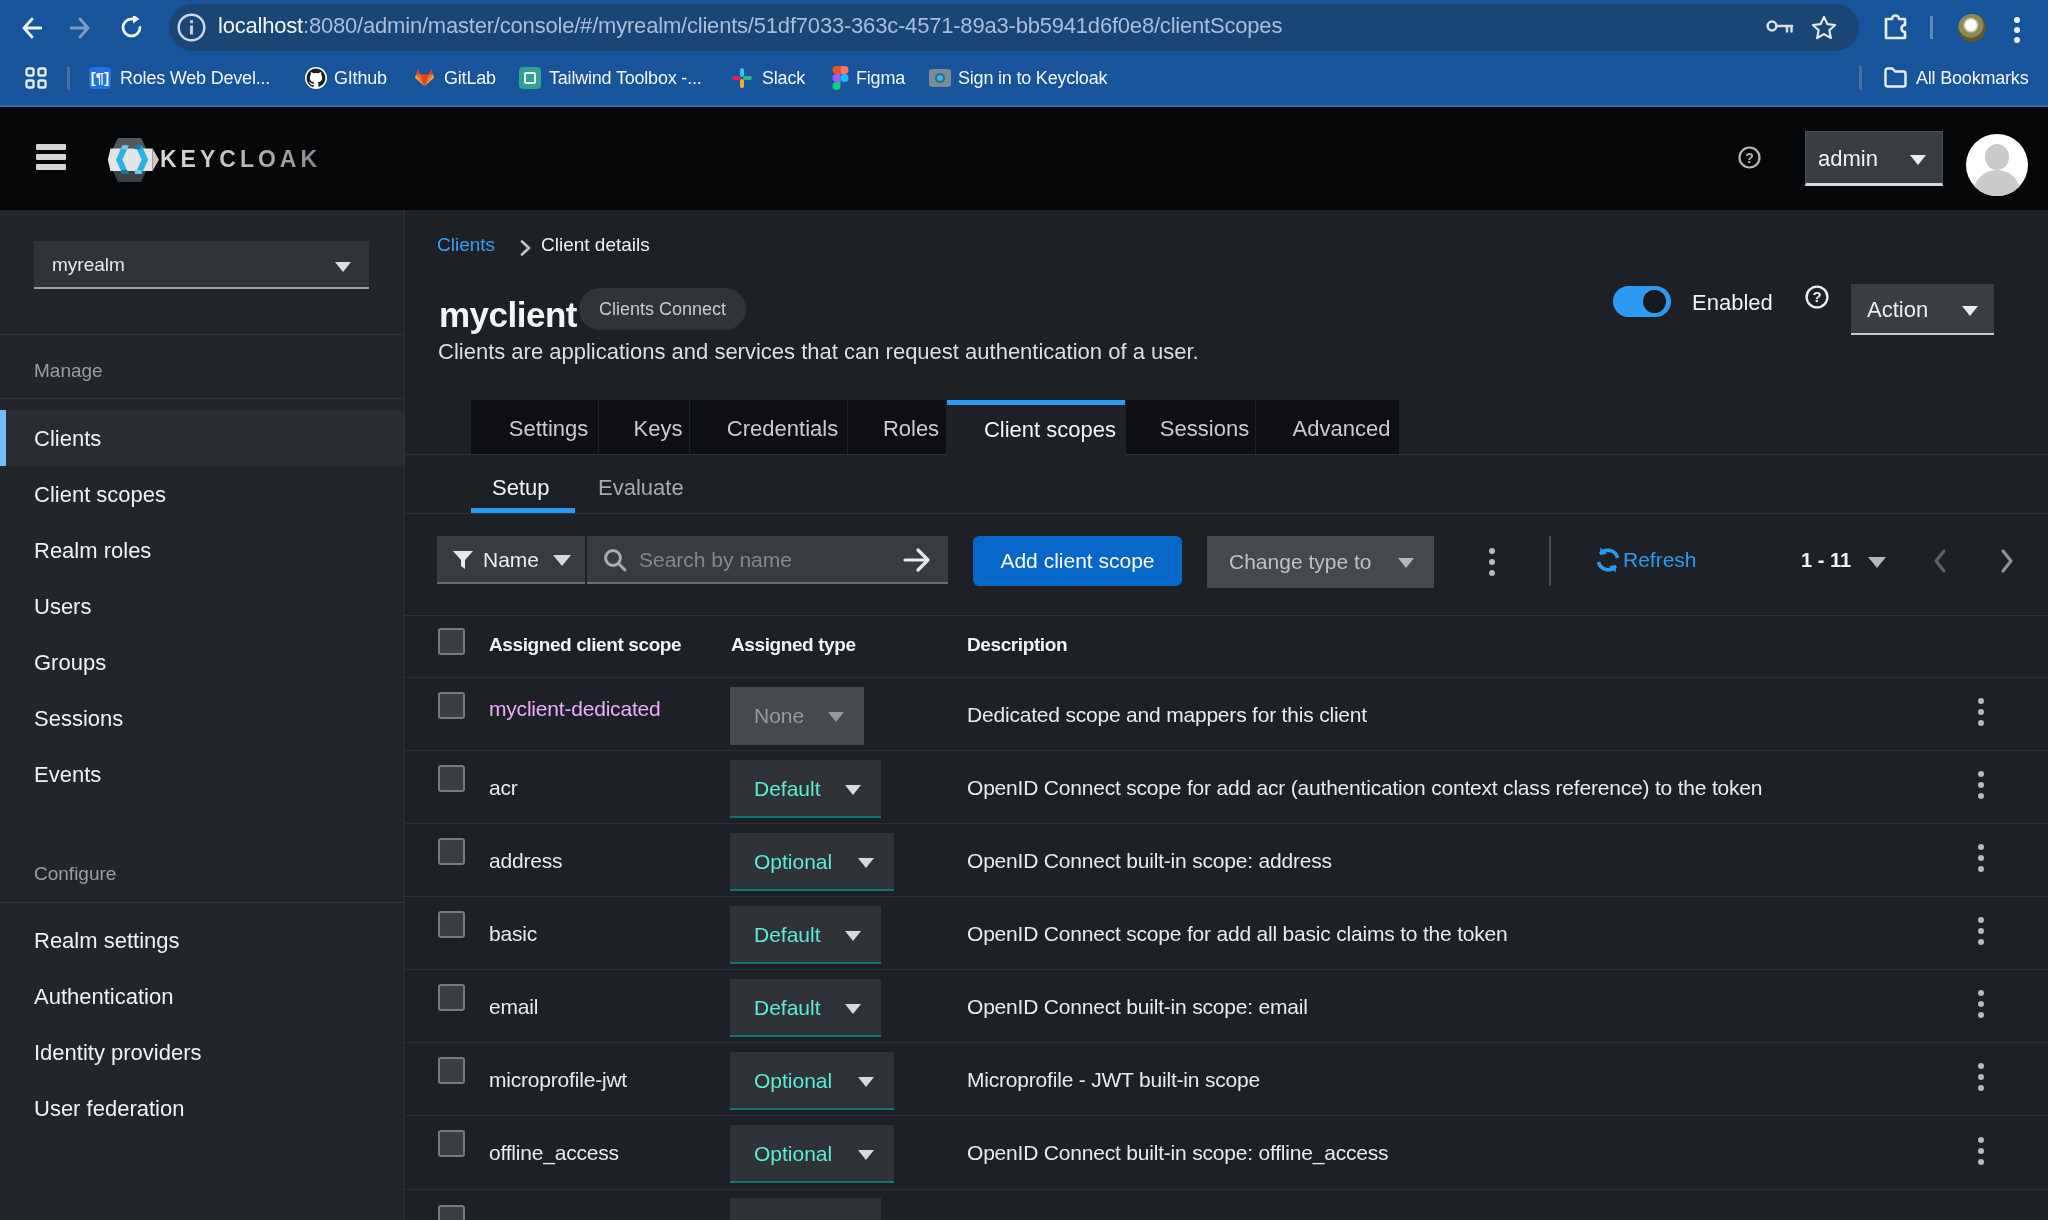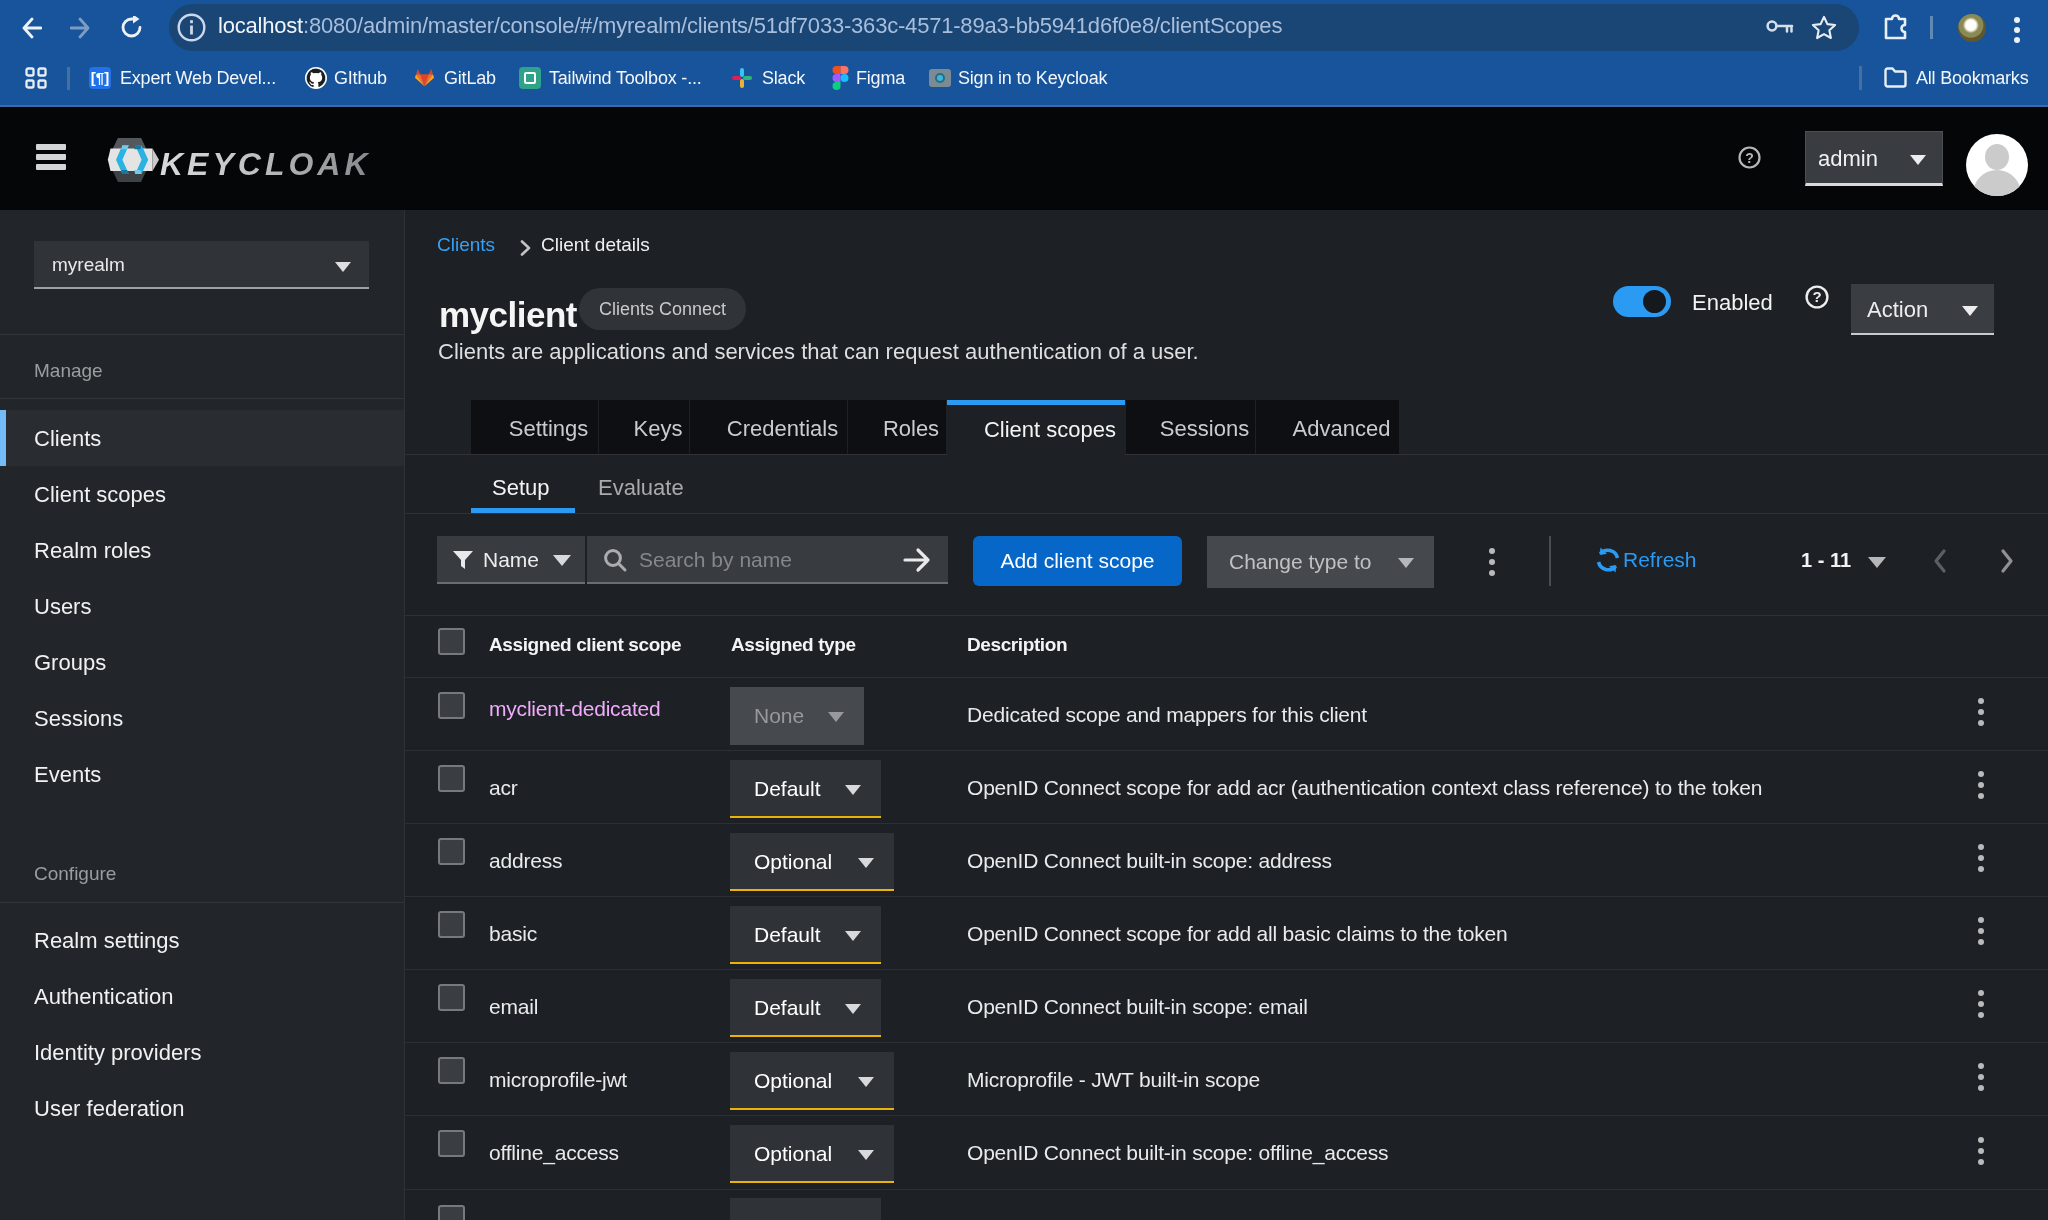--- a/index.html
+++ b/index.html
@@ -12,21 +12,21 @@
 #chrome { position:absolute; top:0; left:0; width:2048px; height:107px; background:#17549b; }
 #strip { position:absolute; top:105px; left:0; width:2048px; height:2px; background:#3f69a3; }
 #urlpill { position:absolute; left:169px; top:4px; width:1690px; height:47px; background:#1a4676; border-radius:24px; }
 .urltext { position:absolute; left:218px; top:13px; font-size:22px; letter-spacing:-0.2px; color:#a9bedb; white-space:nowrap; }
 .urltext b { color:#f1f5fa; font-weight:normal;text-align:center; }
 .bmtext { position:absolute; top:67px; font-size:18px; line-height:22px; letter-spacing:-0.2px; color:#f3f6fa; white-space:nowrap; }
 
 
 #masthead { position:absolute; top:107px; left:0; width:2048px; height:103px; background:#050607; }
 .hbar { position:absolute; left:36px; width:30px; height:6px; background:#d4d5d6; border-radius:1px; }
-#kctext { position:absolute; left:160px; top:39px; font-size:32px; font-weight:bold; letter-spacing:4px; background:linear-gradient(90deg,#d9d9d9 0%,#c4c4c4 40%,#85888b 100%); -webkit-background-clip:text; background-clip:text; color:transparent;font-style:italic; }
+#kctext { position:absolute; left:160px; top:39px; font-size:23px; font-weight:bold; letter-spacing:4px; background:linear-gradient(90deg,#d9d9d9 0%,#c4c4c4 40%,#85888b 100%); -webkit-background-clip:text; background-clip:text; color:transparent; }
 #adminbox { position:absolute; left:1805px; top:24px; width:138px; height:55px; background:#393c41; border:1px solid #4c4f54; border-bottom:3px solid #d9dadc; }
 #adminbox span { position:absolute; left:12px; top:14px; font-size:22px; color:#f0f1f2; }
 #avatar { position:absolute; left:1966px; top:27px; width:62px; height:62px; border-radius:50%; background:#fff; overflow:hidden; }
 
 
 #sidebar { position:absolute; top:210px; left:0; width:405px; height:1010px; background:#222529; border-right:1px solid #2e3135; }
 #realmsel { position:absolute; left:34px; top:31px; width:335px; height:48px; background:#303439; border-bottom:2px solid #9ea1a4; }
 #realmsel span { position:absolute; left:18px; top:13px; font-size:19px; color:#e8e9ea; }
 .navsec { position:absolute; left:34px; font-size:19px; color:#9b9ea1; }
 .sideline { position:absolute; left:0; width:404px; height:1px; background:#32353a; }
@@ -62,21 +62,21 @@
 
 .tbox { position:absolute; top:326px; height:48px; background:#383c41; border-bottom:2px solid #6a6e73; }
 #addbtn { position:absolute; left:568px; top:326px; width:209px; height:50px; background:#0667c8; border-radius:6px; color:#fff; font-size:21px; text-align:center; line-height:50px; }
 #toolline { position:absolute; top:405px; left:0; width:1643px; height:1px; background:#2e3136; }
 
 
 .rowline { position:absolute; left:0; width:1643px; height:1px; background:#2c2f34; }
 .cbx { position:absolute; left:33px; width:27px; height:27px; background:#3a3d41; border:2px solid #77797c; border-radius:3px; }
 .cell { position:absolute; font-size:21px; letter-spacing:-0.2px; color:#e8eaeb; white-space:nowrap; }
 .hcell { font-weight:bold; font-size:19px; letter-spacing:-0.4px; color:#f3f4f5; }
-.rsel { position:absolute; left:325px; height:58px; background:#2f3338; border-bottom:2px solid #eab308; font-size:21px; color:#ffffff; }
+.rsel { position:absolute; left:325px; height:58px; background:#2f3338; border-bottom:2px solid #0f766e; font-size:21px; color:#5eead4; }
 .rsel span { position:absolute; left:24px; top:17px; }
 .rselnone { background:#46494e; border-bottom:none; color:#97999c; }
 .caret { position:absolute; width:0; height:0; border-left:11px solid transparent; border-right:11px solid transparent; border-top:13px solid #d8d9da; }
 .kebab { position:absolute; left:1573px; width:8px; }
 .kebab i { display:block; width:6px; height:6px; border-radius:50%; background:#b8babc; margin:0 0 5px 0; }
 </style>
 </head>
 <body>
 <div id="page">
   <div id="chrome">
@@ -127,21 +127,21 @@
     <svg class="abs" style="left:25px;top:67px" width="22" height="22" viewBox="0 0 22 22">
         <g fill="none" stroke="#e9eef4" stroke-width="2.3">
           <rect x="1.5" y="1.5" width="7" height="7" rx="1.5"></rect>
           <rect x="13.5" y="1.5" width="7" height="7" rx="1.5"></rect>
           <rect x="1.5" y="13.5" width="7" height="7" rx="1.5"></rect>
           <rect x="13.5" y="13.5" width="7" height="7" rx="1.5"></rect>
         </g>
       </svg>
     <div class="abs" style="left:67px;top:67px;width:3px;height:23px;background:#47709f"></div>
     <div class="abs" style="left:89px;top:67px;width:22px;height:22px;border-radius:4px;background:#2171e8;color:#fff;font-size:15px;text-align:center;line-height:22px;font-weight:bold">[¶]</div>
-    <div class="bmtext" style="left:120px">Expert Web Devel...</div>
+    <div class="bmtext" style="left:120px">Roles Web Devel...</div>
     <div class="abs" style="left:305px;top:67px;width:22px;height:22px;border-radius:50%;background:#fff"><svg width="22" height="22" viewBox="0 0 16 16">
           <path fill="#1b1f23" d="M8 1a7 7 0 0 0-2.2 13.6c.35.07.48-.15.48-.34v-1.2c-1.95.42-2.36-.94-2.36-.94-.32-.8-.78-1.02-.78-1.02-.63-.44.05-.43.05-.43.7.05 1.08.72 1.08.72.63 1.07 1.64.76 2.04.58.06-.45.24-.76.44-.93-1.56-.18-3.2-.78-3.2-3.46 0-.77.27-1.4.72-1.88-.07-.18-.31-.9.07-1.86 0 0 .59-.19 1.92.72a6.7 6.7 0 0 1 3.5 0c1.33-.91 1.92-.72 1.92-.72.38.97.14 1.68.07 1.86.45.49.72 1.11.72 1.88 0 2.69-1.64 3.28-3.2 3.45.25.22.47.64.47 1.29v1.92c0 .19.13.41.48.34A7 7 0 0 0 8 1z"></path>
         </svg></div>
     <div class="bmtext" style="left:334px">GIthub</div>
     <svg class="abs" style="left:413px;top:66px" width="23" height="23" viewBox="0 0 24 24">
         <path fill="#e24329" d="M12 21 L7.6 8.5 h8.8 z"></path>
         <path fill="#fc6d26" d="M12 21 L7.6 8.5 H3.2 z M12 21 L16.4 8.5 h4.4 z"></path>
         <path fill="#fca326" d="M3.2 8.5 L2 12.2 12 21 z M20.8 8.5 L22 12.2 12 21 z"></path>
         <path fill="#e24329" d="M3.2 8.5 L5 3 7.6 8.5 z M20.8 8.5 L19 3 16.4 8.5 z"></path>
       </svg>

